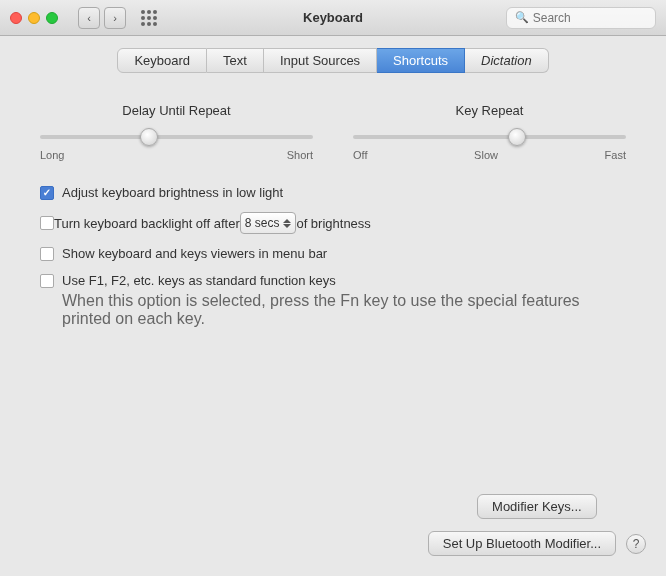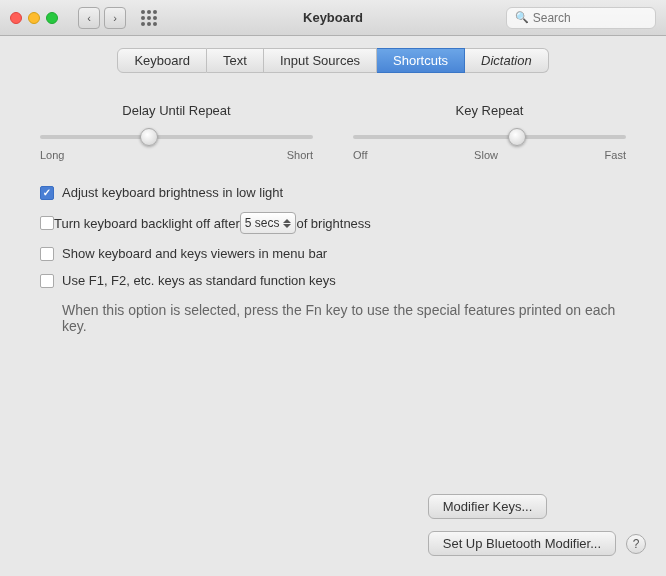--- a/index.html
+++ b/index.html
@@ -283,35 +283,35 @@
       width: 0;
       height: 0;
       border-left: 4px solid transparent;
       border-right: 4px solid transparent;
     }
 
     .select-arrow.up { border-bottom: 4px solid #555; }
     .select-arrow.down { border-top: 4px solid #555; }
 
     .sub-note {
-      font-size: 14px;
+      font-size: 16px;
       color: #666;
       margin-left: 22px;
-      margin-top: 14px;
+      margin-top: 4px;
     }
 
     
     .bottom-section {
       position: absolute;
       bottom: 20px;
       right: 20px;
       display: flex;
       flex-direction: column;
       gap: 12px;
-      align-items: flex-start;
+      align-items: center;
     }
 
     .bottom-row {
       display: flex;
       align-items: center;
       gap: 10px;
     }
 
     .action-btn {
       padding: 4px 14px;
@@ -420,21 +420,21 @@
     <div class="option-row">
       <div class="checkbox checked"></div>
       <span class="option-label">Adjust keyboard brightness in low light</span>
     </div>
 
     <div style="display:flex; flex-direction:column; gap:0;">
       <div class="inactivity-row">
         <div class="checkbox"></div>
         <span class="option-label">Turn keyboard backlight off after</span>
         <div class="select-dropdown">
-          <span class="select-value">5 secs</span>
+          <span class="select-value">8 secs</span>
           <div class="select-arrows">
             <div class="select-arrow up"></div>
             <div class="select-arrow down"></div>
           </div>
         </div>
         <span class="option-label">of brightness</span>
       </div>
     </div>
 
     <div class="option-row">

